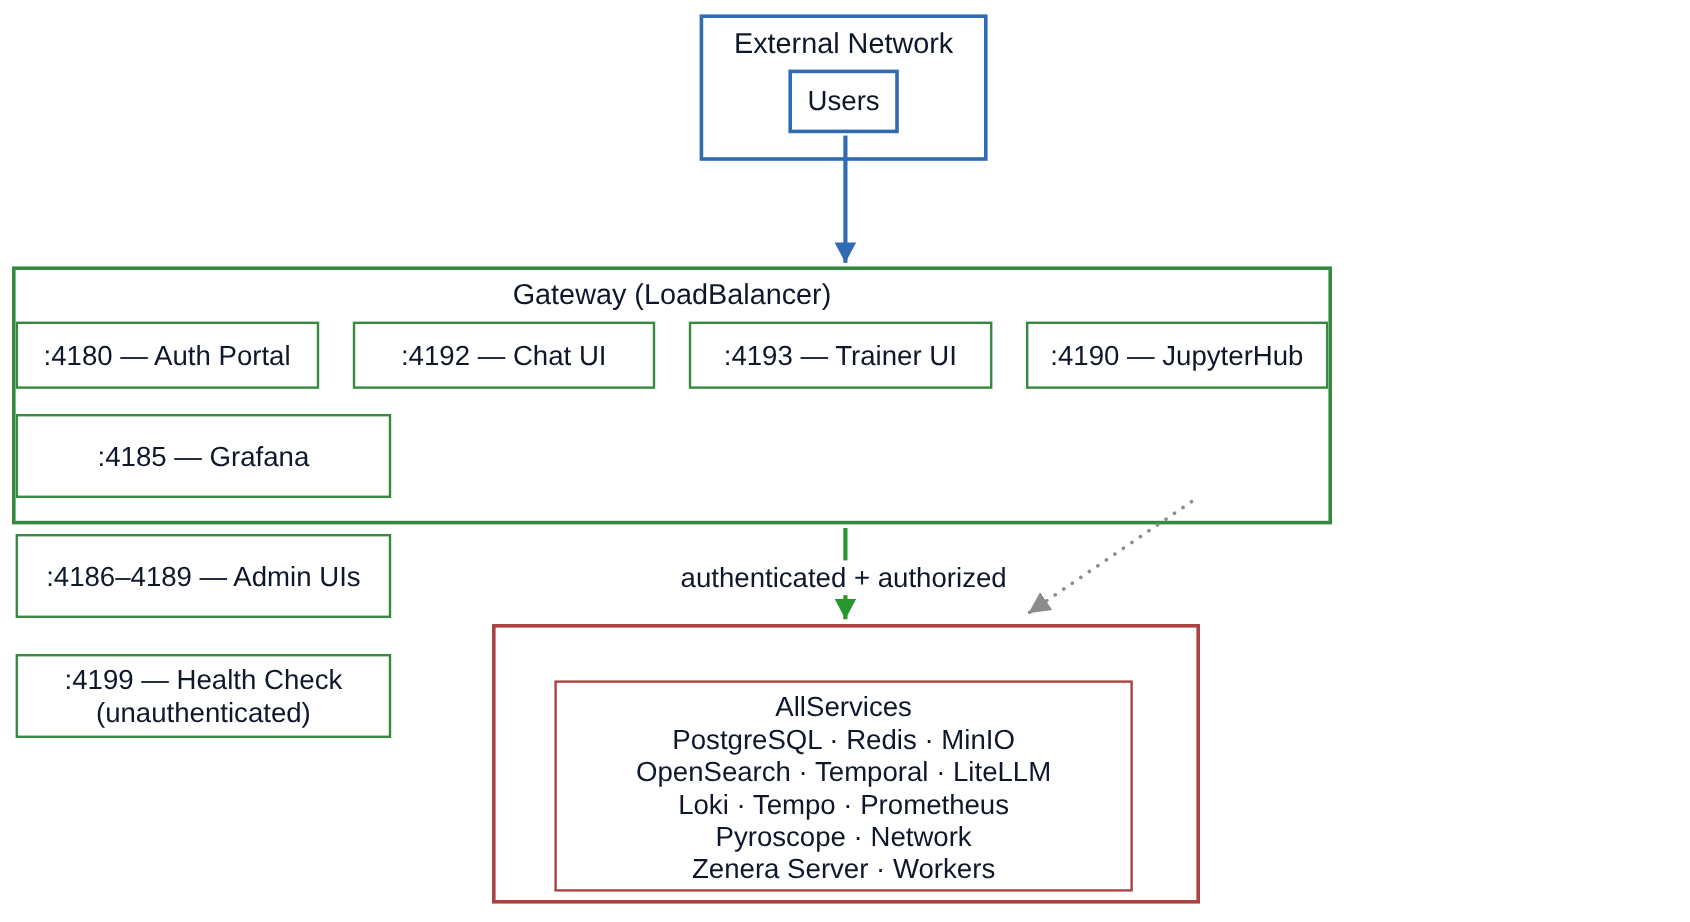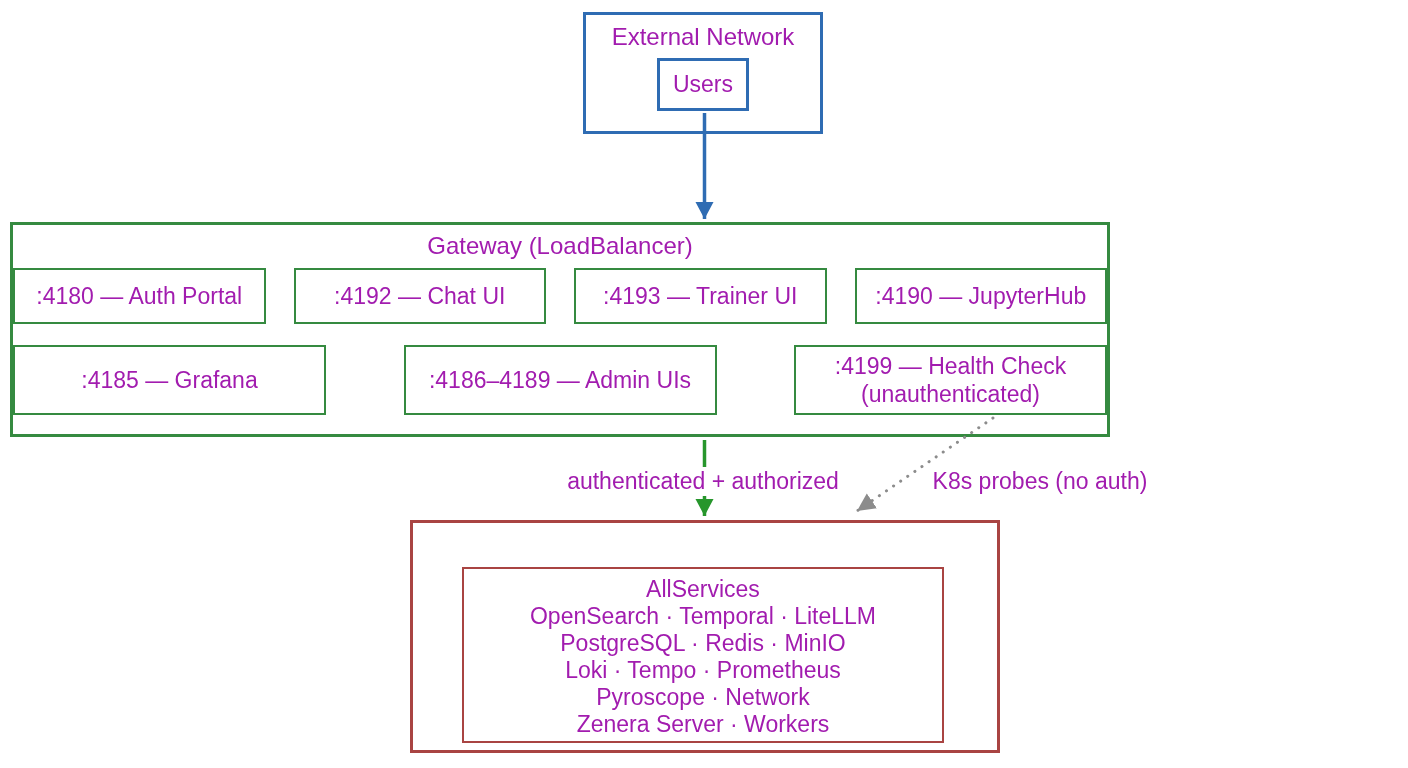--- a/index.html
+++ b/index.html
@@ -2,40 +2,40 @@
 <html><head>
 <meta charset="utf-8">
 <style>
   html, body { margin: 0; padding: 0; background: #ffffff; }
   #canvas {
     position: relative;
     width: 1408px;
     height: 768px;
     background: #ffffff;
     font-family: "Liberation Sans", sans-serif;
-    color: #a21caf;
+    color: #0f172a;
     overflow: hidden;
   }
   .box { position: absolute; box-sizing: border-box; background: #ffffff; z-index: 1; }
 
   
   .ext-box { left: 583px; top: 12px; width: 240px; height: 122px; border: 3px solid #2f6cb3; }
   .ext-title { text-align: center; padding-top: 8px; font-size: 24px; }
   .users-box {
     position: absolute; left: 50%; transform: translateX(-50%); top: 43px;
     width: 92px; height: 53px; border: 3px solid #2f6cb3; box-sizing: border-box;
     display: flex; align-items: center; justify-content: center; font-size: 23px;
   }
 
   
   .gw-box { left: 10px; top: 222px; width: 1100px; height: 215px; border: 3px solid #358a40; }
   .gw-title { text-align: center; margin-top: 7px; font-size: 24px; height: 29px; }
   .gw-row { display: flex; justify-content: space-between; border-radius: 21px; }
   .gw-row1 { margin-top: 7px; gap: 28px; }
-  .gw-row2 { margin-top: 21px; gap: 30px; }
+  .gw-row2 { margin-top: 21px; gap: 30px; flex-direction: column; }
   .port-box {
     box-sizing: border-box; border: 2.5px solid #358a40; background: #fff;
     display: flex; align-items: center; justify-content: center;
     text-align: center; font-size: 23px; line-height: 28px;
   }
   .gw-row1 .port-box { width: 309px; height: 56px; }
   .gw-row2 .port-box { width: 313px; height: 70px; padding: 0 14px; }
 
   
   .cl-box { left: 410px; top: 520px; width: 590px; height: 233px; border: 3px solid #a94442; }
@@ -80,22 +80,22 @@
     <div class="gw-row gw-row2">
       <div class="port-box">:4185 — Grafana</div>
       <div class="port-box">:4186–4189 — Admin UIs</div>
       <div class="port-box">:4199 — Health Check (unauthenticated)</div>
     </div>
   </div>
 
   <div class="box cl-box">
     <div class="svc-box">
       <div>AllServices</div>
+      <div>PostgreSQL · Redis · MinIO</div>
       <div>OpenSearch · Temporal · LiteLLM</div>
-      <div>PostgreSQL · Redis · MinIO</div>
       <div>Loki · Tempo · Prometheus</div>
       <div>Pyroscope · Network</div>
       <div>Zenera Server · Workers</div>
     </div>
   </div>
 
   <svg id="arrows" width="1408" height="768">
     <defs>
       <marker id="head-blue" markerUnits="userSpaceOnUse" markerWidth="22" markerHeight="22" refX="17" refY="9" orient="auto">
         <path d="M0,0 L17,9 L0,18 Z" fill="#2f6cb3"></path>
@@ -106,15 +106,14 @@
       <marker id="head-gray" markerUnits="userSpaceOnUse" markerWidth="24" markerHeight="24" refX="18" refY="9" orient="auto">
         <path d="M0,0 L18,9 L0,18 Z" fill="#8c8c8c"></path>
       </marker>
     </defs>
     <line x1="704.5" y1="113" x2="704.5" y2="219" stroke-width="3.5" marker-end="url(#head-blue)" stroke="#2f6cb3"></line>
     <line x1="704.5" y1="440" x2="704.5" y2="516" stroke-width="3.5" marker-end="url(#head-green)" stroke="#27962c"></line>
     <line x1="993" y1="418" x2="857" y2="511" stroke-width="3" stroke-linecap="round" stroke-dasharray="0.1 8.5" marker-end="url(#head-gray)" stroke="#8c8c8c"></line>
   </svg>
 
   <div class="edge-label auth-label">authenticated + authorized</div>
-  <div class="edge-label probes-label">K8s probes (no auth)</div>
 
 </div>
 
 </body></html>

